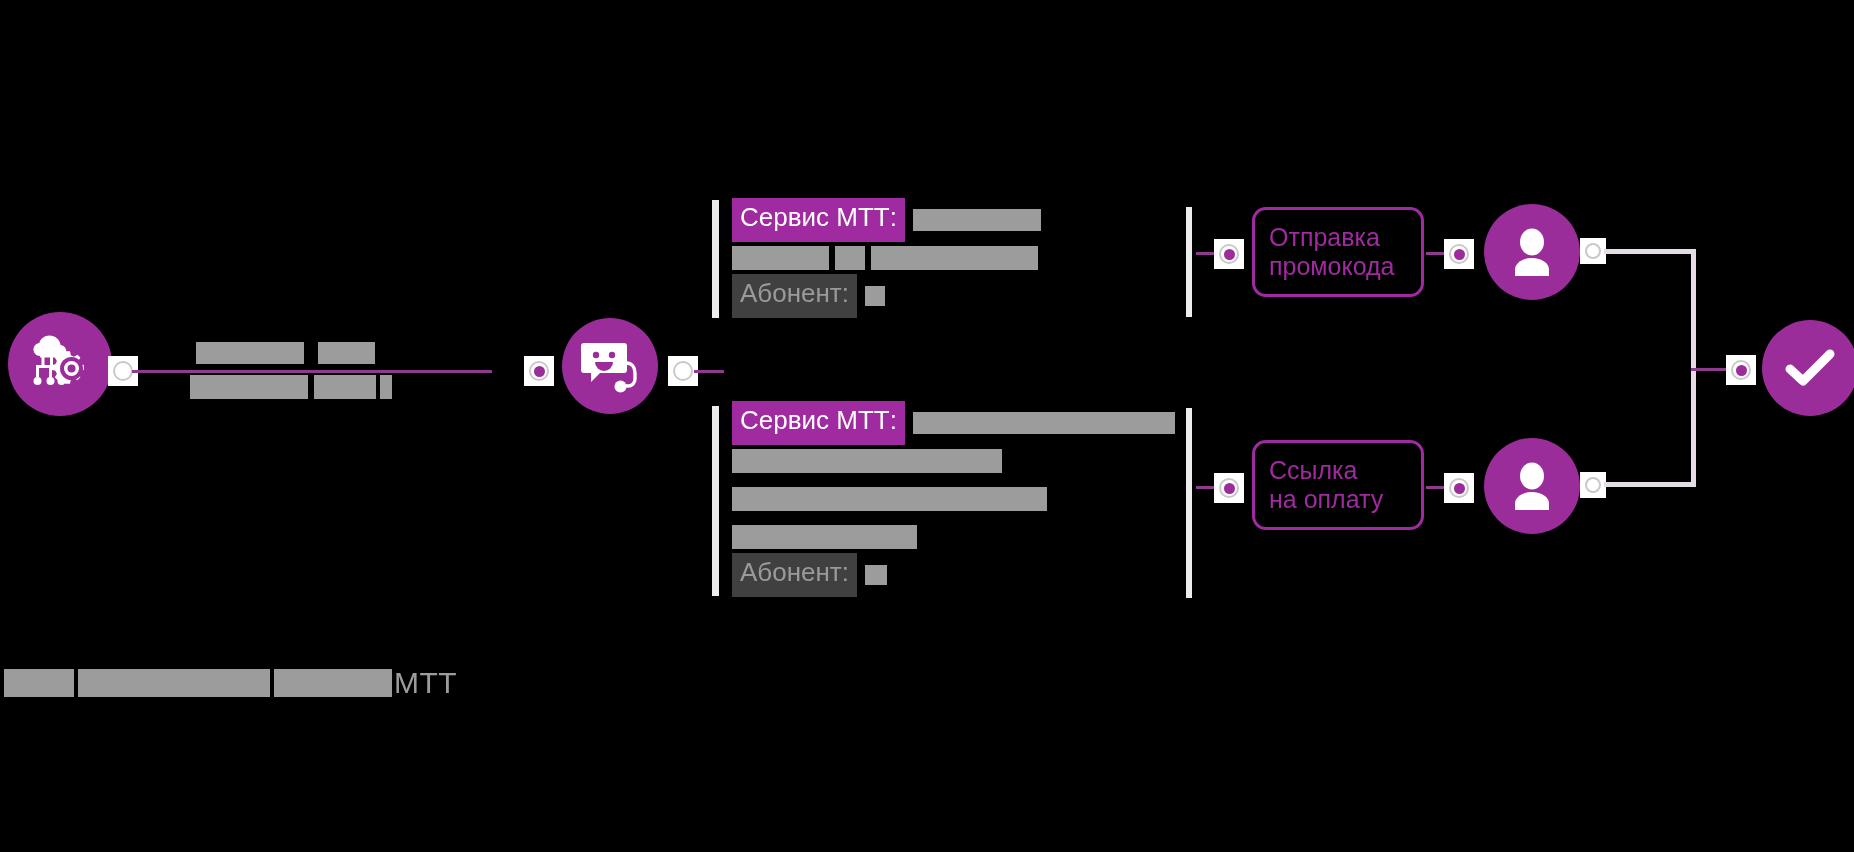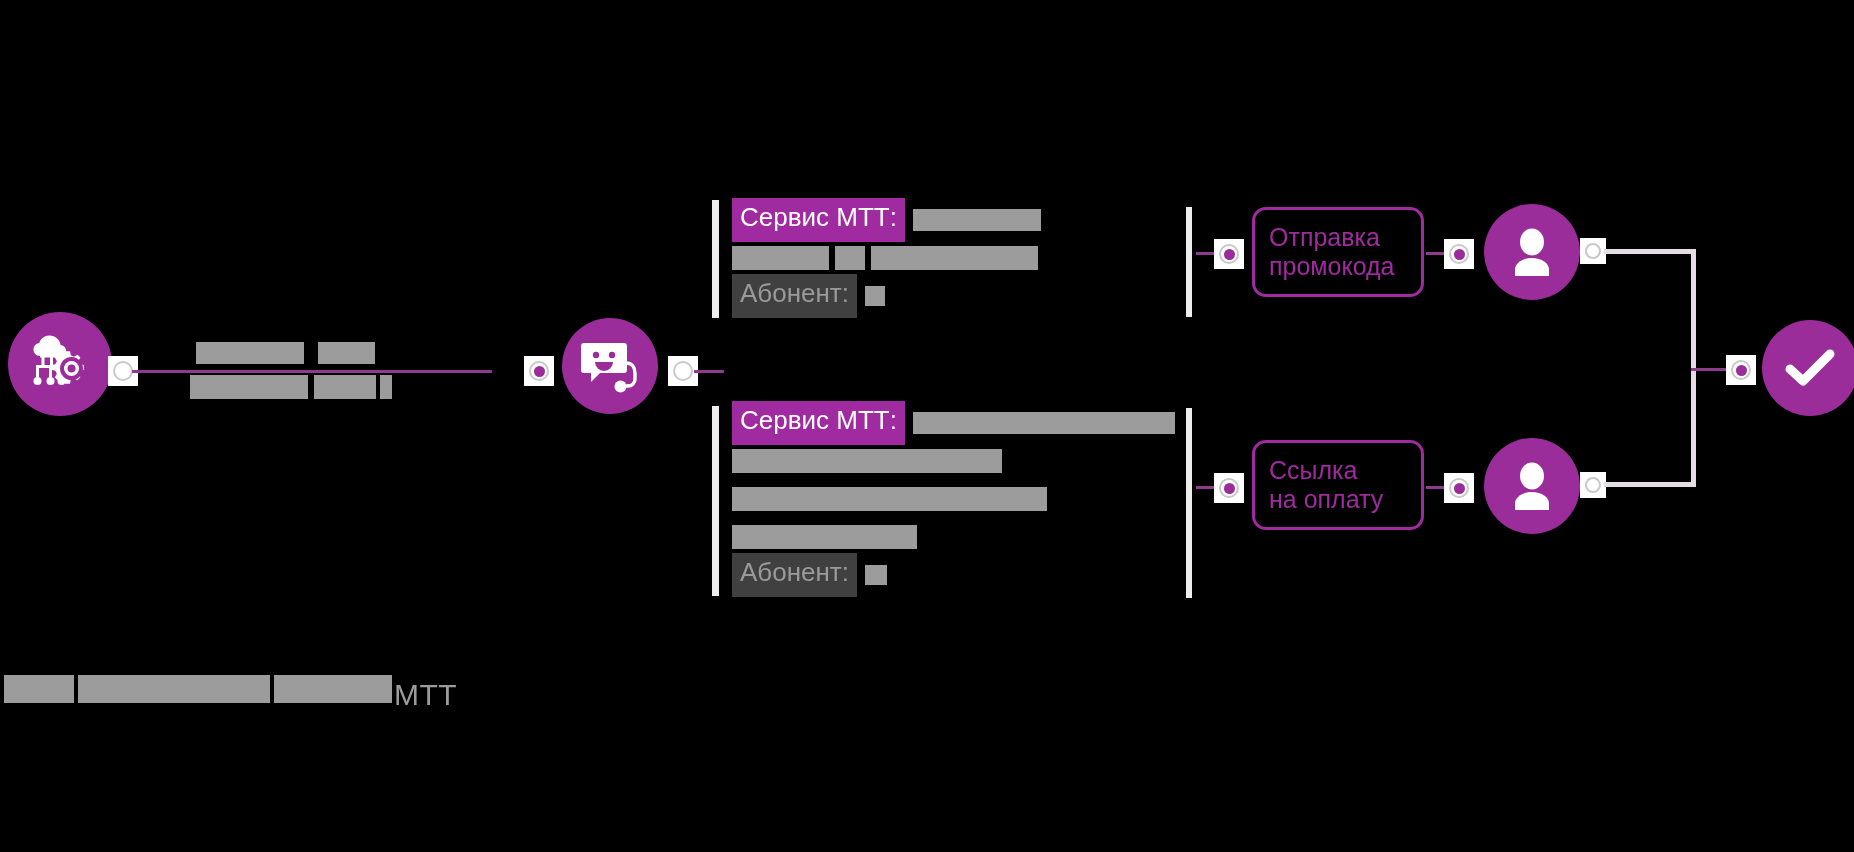--- a/index.html
+++ b/index.html
@@ -61,21 +61,21 @@
   }
   .obox .otext{
     color:#A02A9F;font-size:25px;line-height:1.18;font-weight:400;
     white-space:pre-line;
   }
 
   
   .caption{position:absolute;display:flex;align-items:center;}
   .caption .redact{margin-left:0;height:26px;}
   .caption .cap-text{
-    color:#9C9C9C;font-size:30px;line-height:1;margin-left:2px;letter-spacing:0.5px;margin-top:12px;
+    color:#9C9C9C;font-size:30px;line-height:1;margin-left:2px;letter-spacing:0.5px;
   }
 
   
   .edge-label{position:absolute;}
   .edge-label .redact{margin-left:0;}
 </style>
 </head>
 <body>
 
 <div class="canvas">

